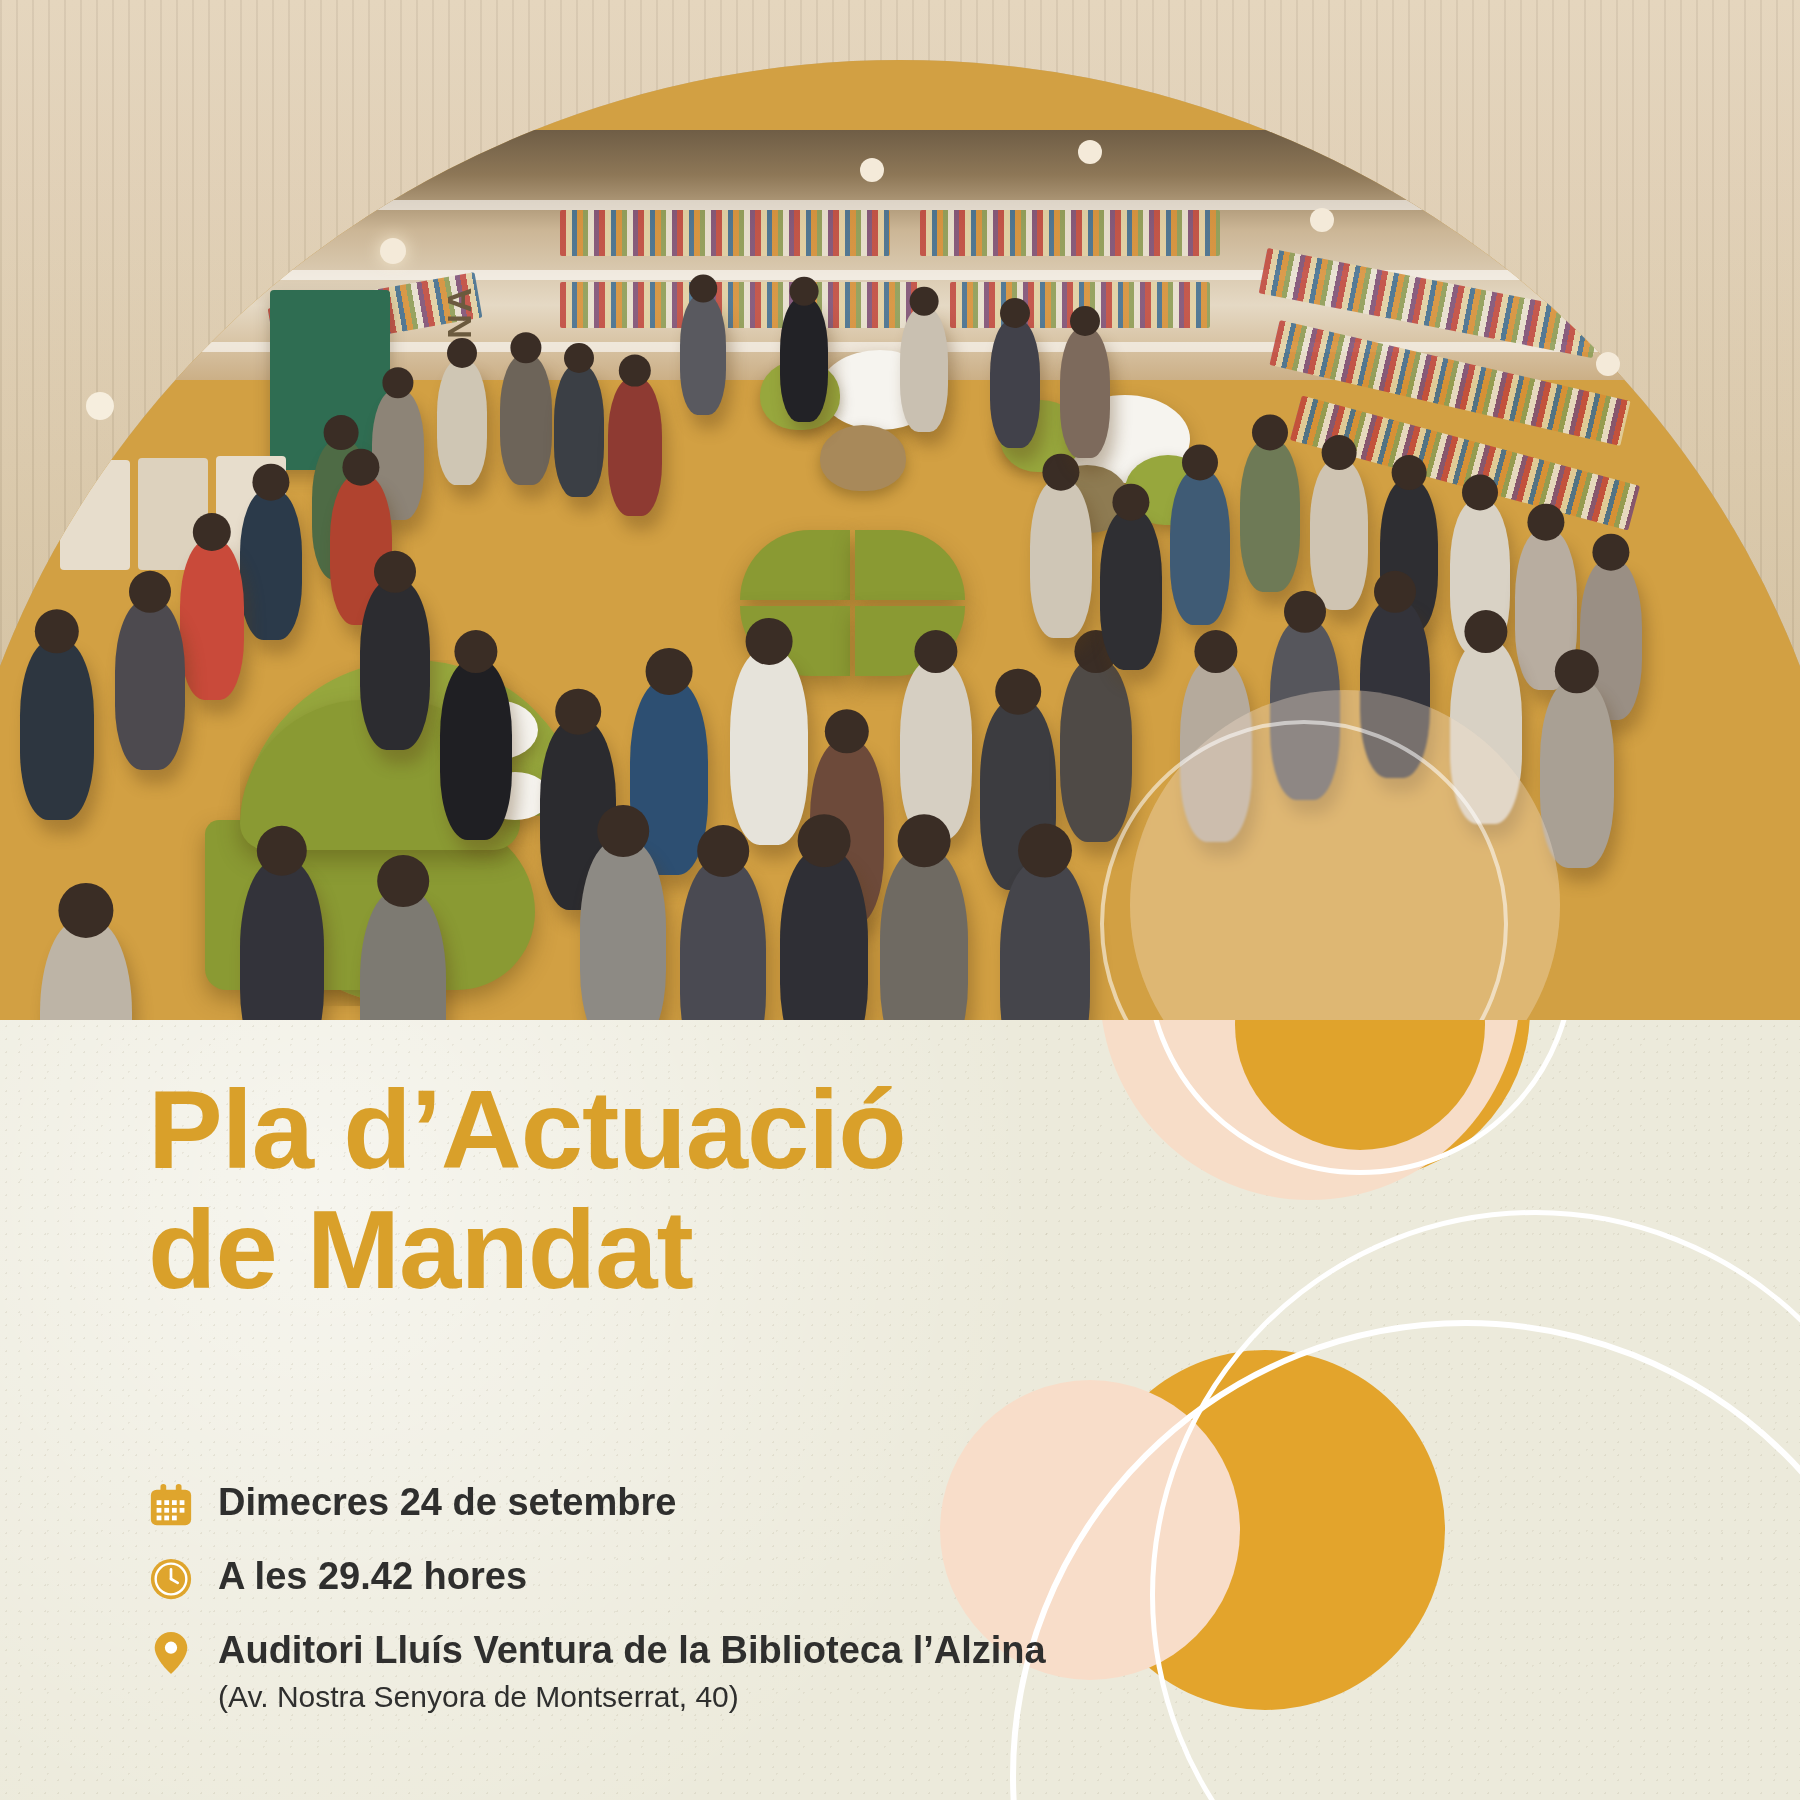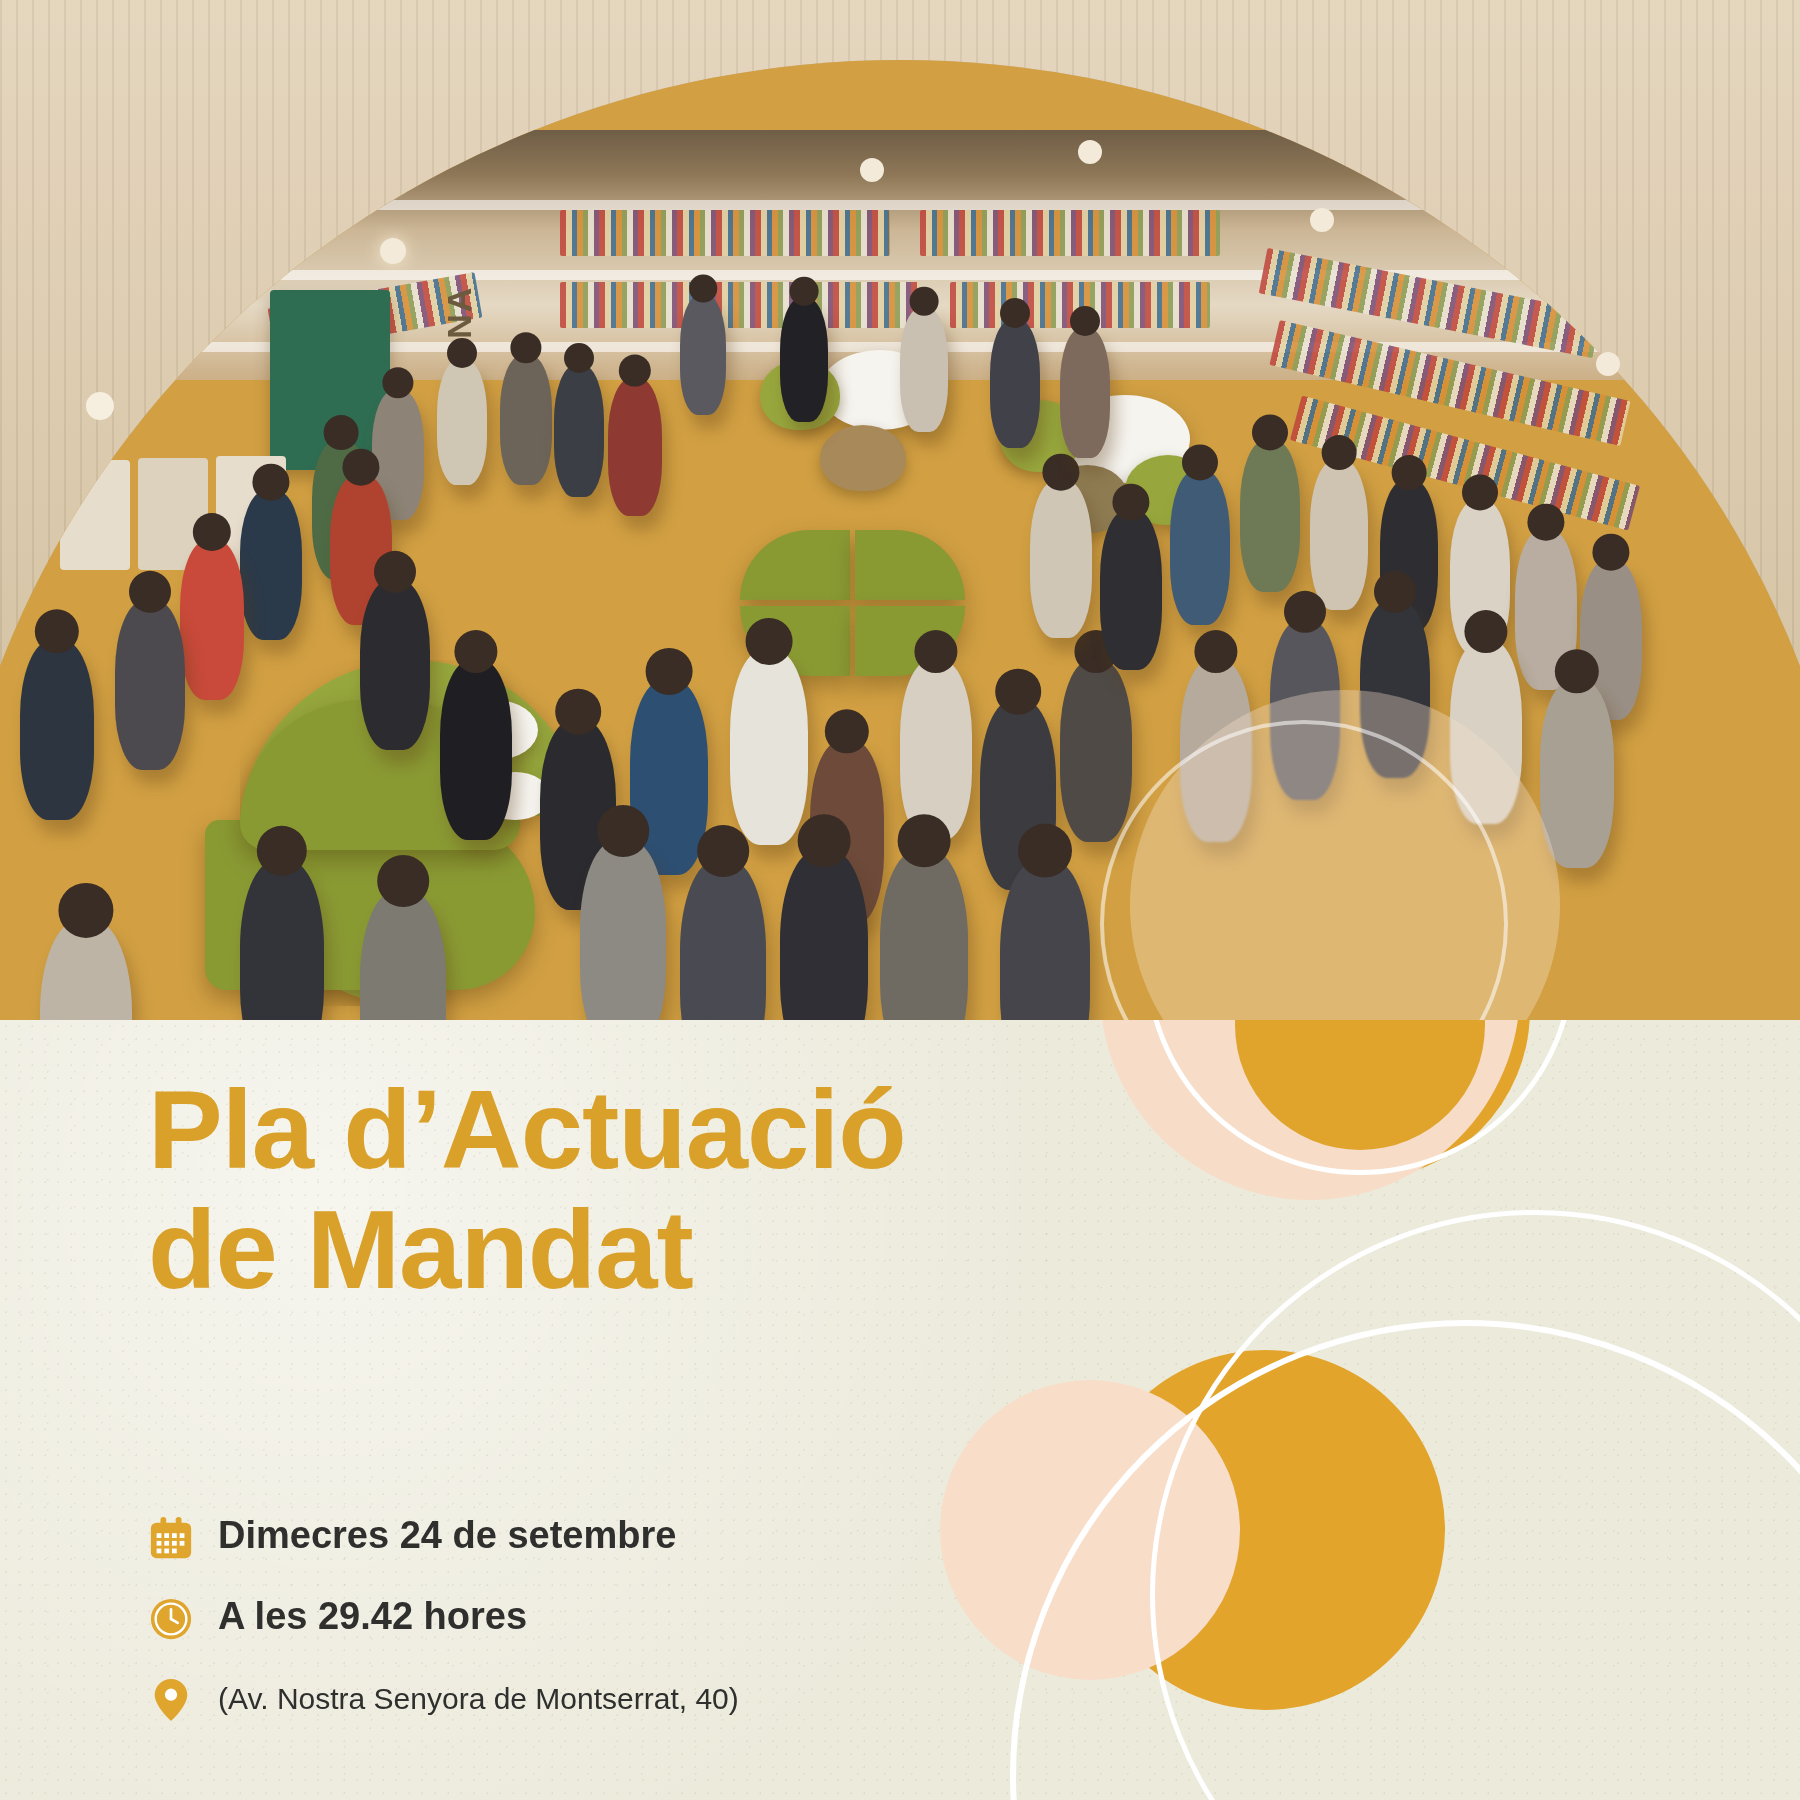--- a/index.html
+++ b/index.html
@@ -211,21 +211,20 @@
   .info-list {
     position: absolute;
     left: 148px;
     top: 460px;
     width: 900px;
   }
   .info-row {
     display: flex;
     align-items: flex-start;
     margin-bottom: 26px;
-    margin-top: 33px;
   }
   .info-icon {
     flex: 0 0 auto;
     width: 46px;
     height: 46px;
     margin-right: 24px;
     margin-top: 2px;
   }
   .info-text {
     font-size: 38px;
@@ -499,19 +498,20 @@
       </div>
 
       <div class="info-row">
         <span class="info-icon">
           <svg viewBox="0 0 48 48" width="46" height="46" aria-hidden="true">
             <path d="M24 2c-9.4 0-17 7.4-17 16.6C7 31 24 46 24 46s17-15 17-27.4C41 9.4 33.4 2 24 2z" fill="#dfa52d"></path>
             <circle cx="24" cy="18.5" r="6.4" fill="#ffffff"></circle>
           </svg>
         </span>
         <span class="info-text">
+          <span>Auditori Lluís Ventura de la Biblioteca l’Alzina</span>
           <span class="info-sub">(Av. Nostra Senyora de Montserrat, 40)</span>
         </span>
       </div>
 
     </div>
   </div>
 </div>
 
 </body></html>

